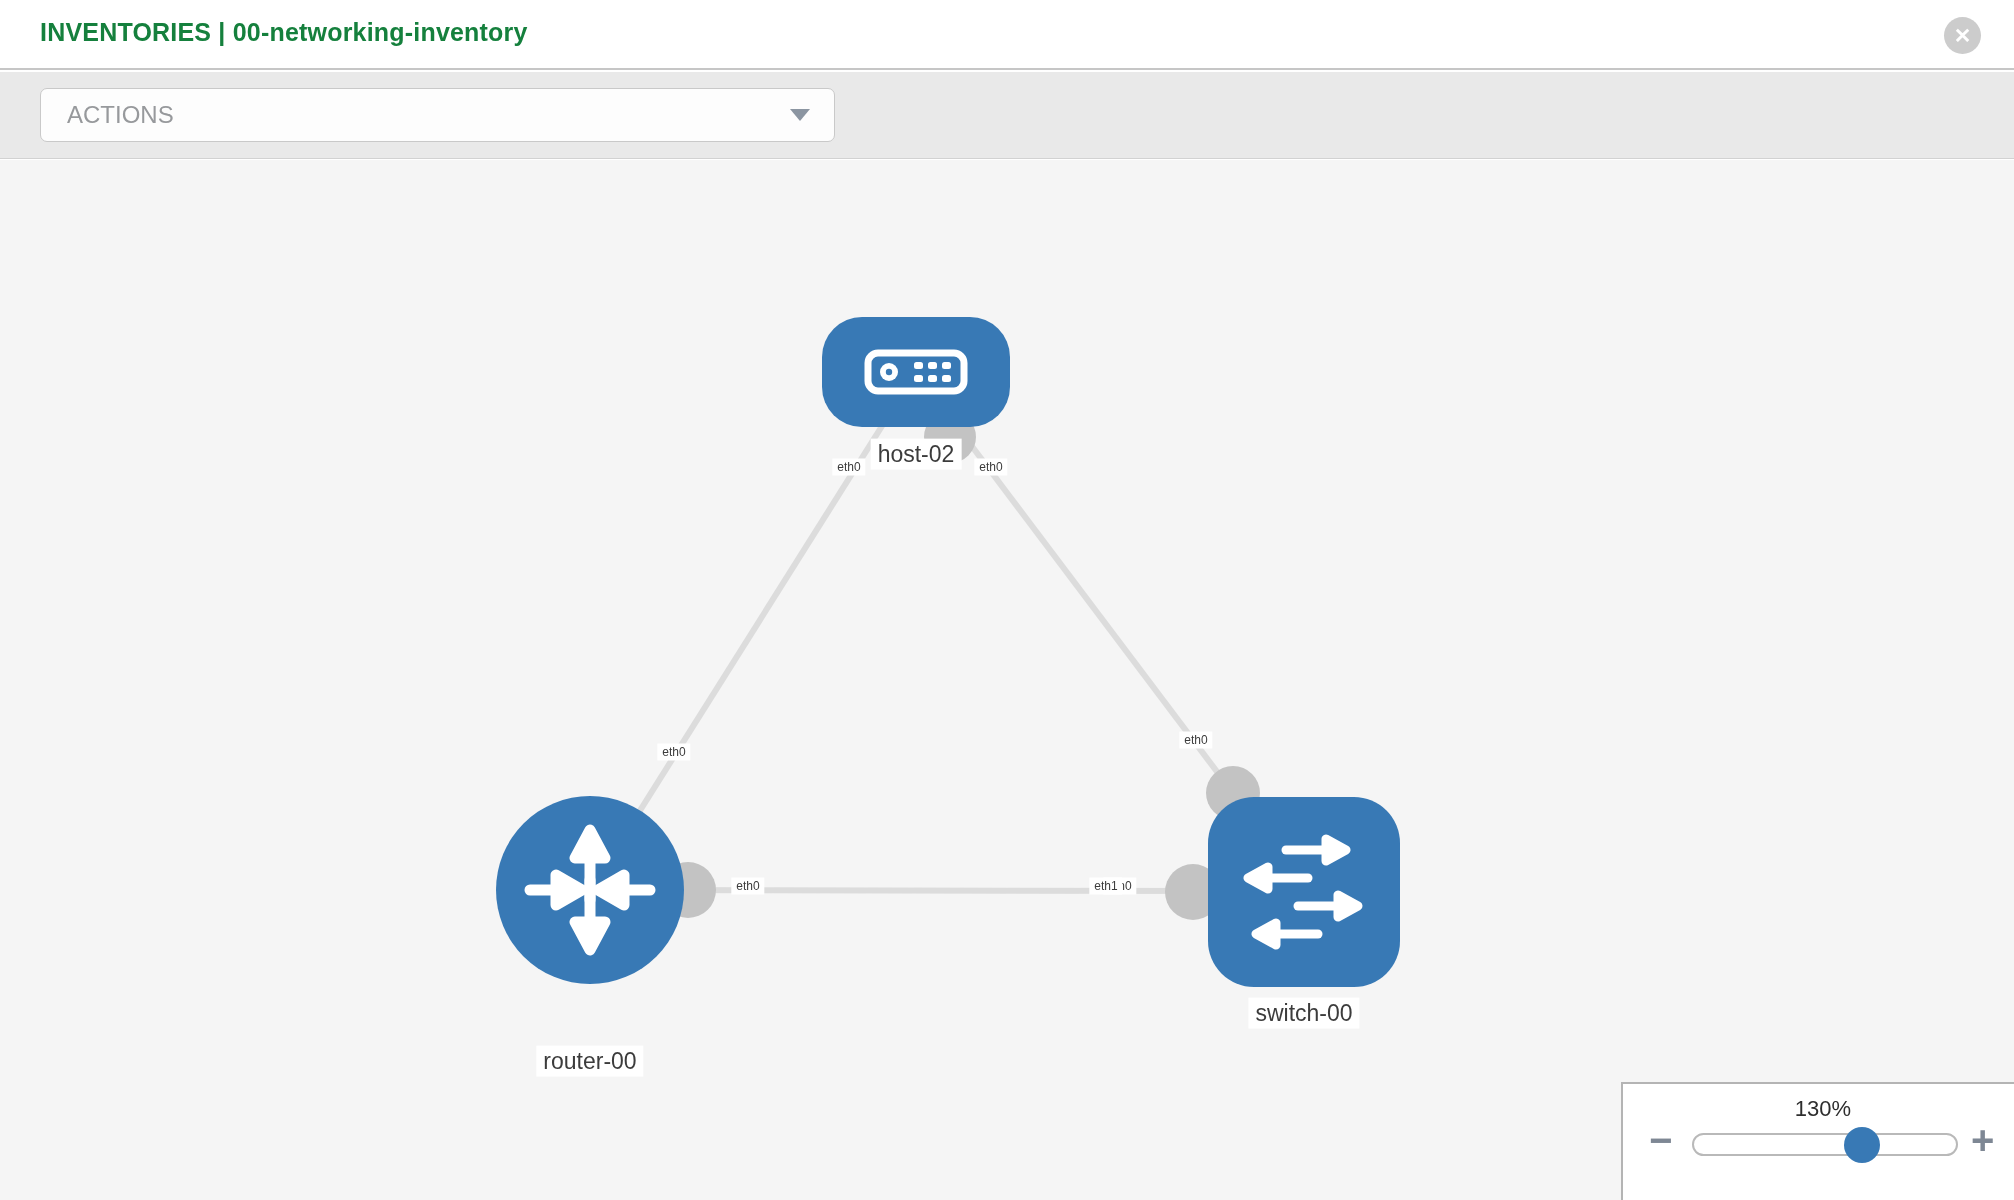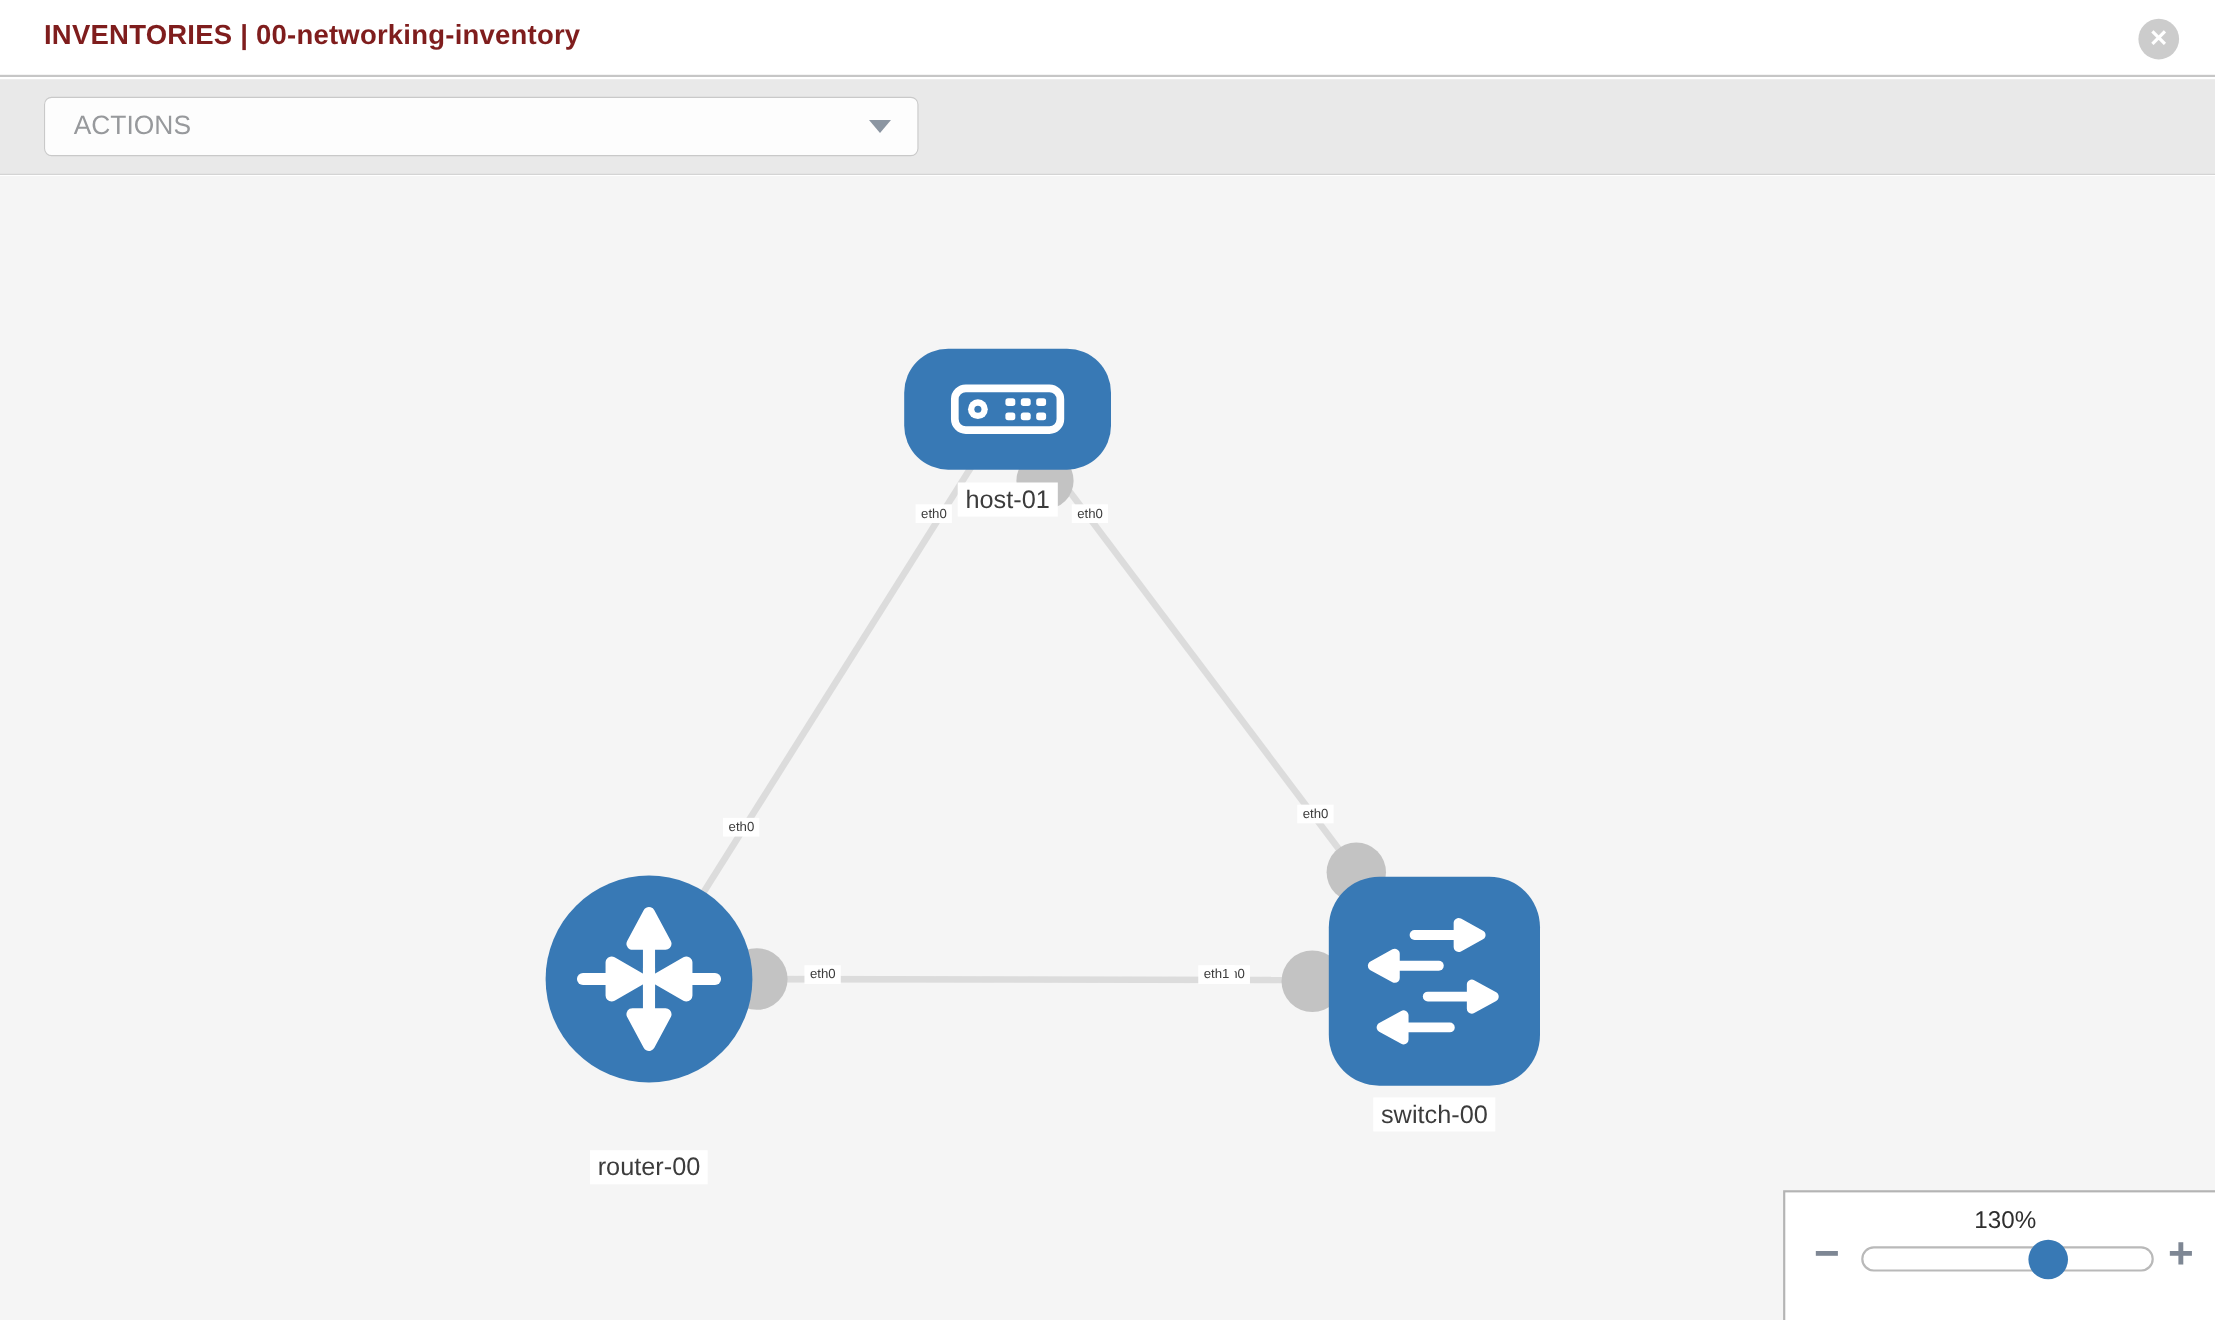--- a/index.html
+++ b/index.html
@@ -3,21 +3,21 @@
 <meta charset="utf-8">
 <style>
   html,body{margin:0;padding:0;}
   body{
     width:2014px;height:1200px;position:relative;overflow:hidden;
     font-family:"Liberation Sans",sans-serif;background:#ffffff;
     -webkit-font-smoothing:antialiased;
   }
   
   .app-header{position:absolute;left:0;top:0;width:2014px;height:70px;background:#ffffff;border-bottom:2px solid #c6c6c6;box-sizing:border-box;}
-  .app-title{position:absolute;left:40px;top:18px;font-size:25px;font-weight:700;color:#7f1d1d;letter-spacing:.2px;}
+  .app-title{position:absolute;left:40px;top:18px;font-size:25px;font-weight:700;color:#15803d;letter-spacing:.2px;}
   .close-btn{position:absolute;left:1944px;top:17px;width:37px;height:37px;border-radius:50%;background:#cccccc;display:flex;align-items:center;justify-content:center;cursor:pointer;}
   .close-btn span{color:#ffffff;font-size:21px;font-weight:700;line-height:1;}
   
   .toolbar{position:absolute;left:0;top:72px;width:2014px;height:87px;background:#e9e9e9;border-bottom:1px solid #d2d2d2;box-sizing:border-box;padding-left:44px;}
   .select-box{position:absolute;top:16px;height:54px;background:#fdfdfd;border:1px solid #c9c9c9;border-radius:7px;box-sizing:border-box;display:flex;align-items:center;padding:0 26px;color:#97999c;font-size:24px;cursor:pointer;}
   .select-actions{left:40px;width:795px;}
   .select-search{left:1183px;width:795px;}
   .caret{position:absolute;right:24px;top:50%;transform:translateY(-50%);width:0;height:0;border-left:10px solid transparent;border-right:10px solid transparent;border-top:12px solid #8b95a1;}
   .tool-icon{position:absolute;top:98px;width:34px;height:34px;color:#878e99;cursor:pointer;}
   .tool-icon svg{width:100%;height:100%;fill:currentColor;}
@@ -129,21 +129,21 @@
       <line x1="4" y1="-14" x2="-38" y2="-14"></line>
       <polygon points="-56,-14 -36,-25 -36,-3"></polygon>
       <line x1="-6" y1="14" x2="36" y2="14"></line>
       <polygon points="54,14 34,3 34,25"></polygon>
       <line x1="14" y1="42" x2="-30" y2="42"></line>
       <polygon points="-48,42 -28,31 -28,53"></polygon>
     </g>
   </svg>
 </div>
 
-<div class="chip chip-node" style="left:916px;top:454px;">host-01</div>
+<div class="chip chip-node" style="left:916px;top:454px;">host-02</div>
 <div class="chip chip-node" style="left:590px;top:1013px;margin-top:48px;">router-00</div>
 <div class="chip chip-node" style="left:1304px;top:1013px;">switch-00</div>
 
 <div class="chip chip-iface" style="left:849px;top:467px;">eth0</div>
 <div class="chip chip-iface" style="left:991px;top:467px;">eth0</div>
 <div class="chip chip-iface" style="left:674px;top:752px;">eth0</div>
 <div class="chip chip-iface" style="left:1196px;top:740px;">eth0</div>
 <div class="chip chip-iface" style="left:748px;top:886px;">eth0</div>
 <div class="chip chip-iface" style="left:1120px;top:886px;">eth0</div>
 <div class="chip chip-iface" style="left:1106px;top:886px;">eth1</div>

